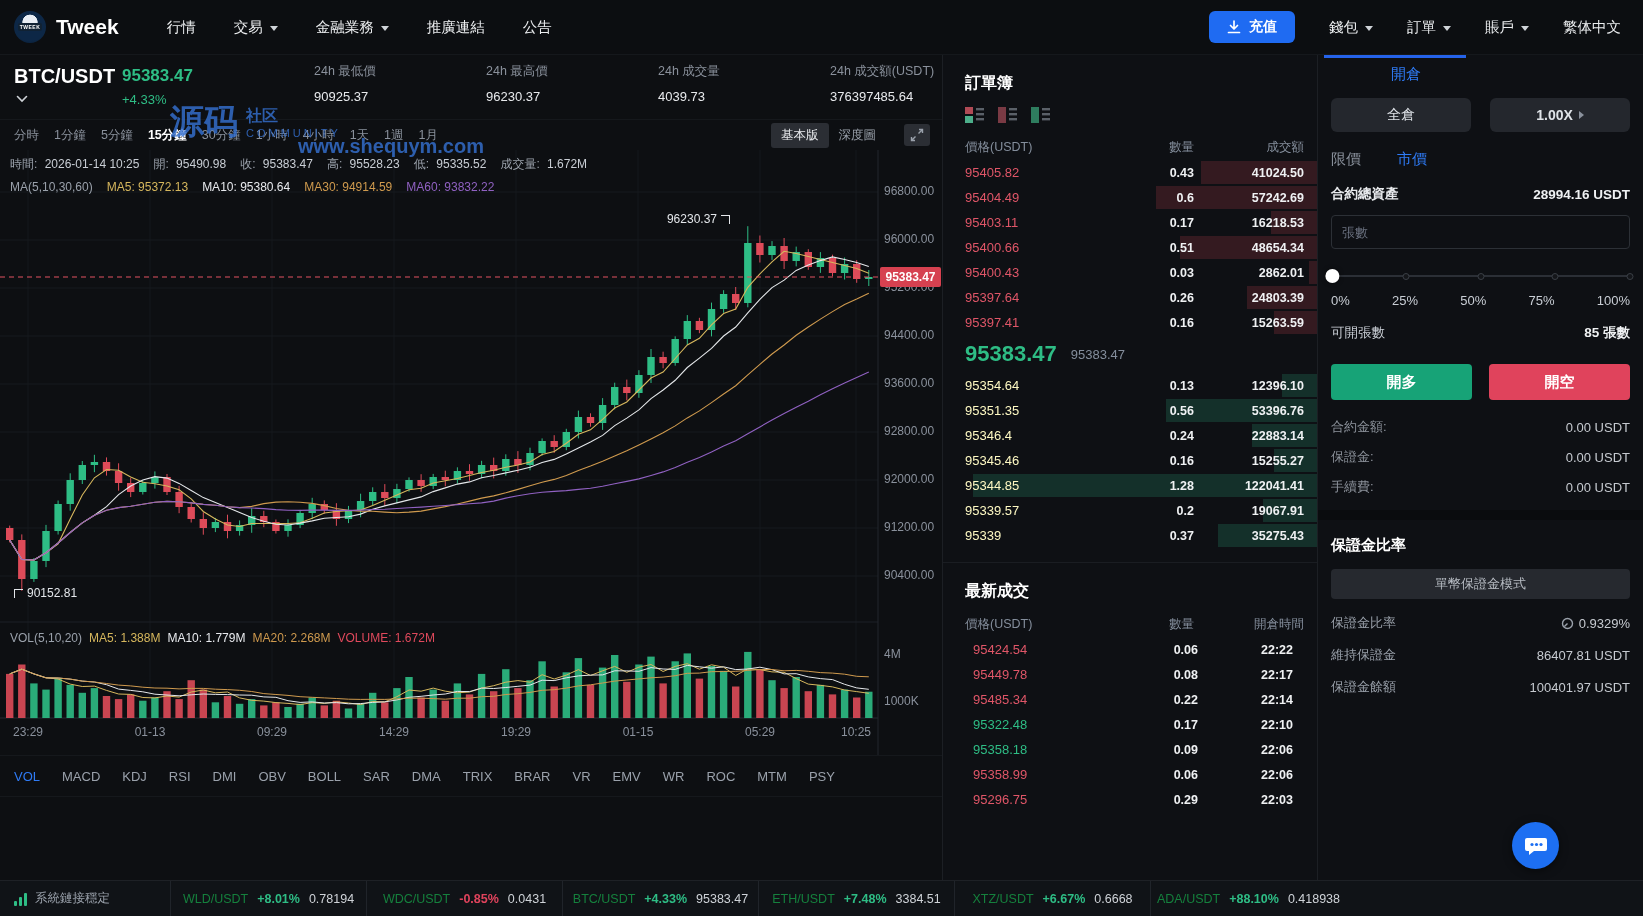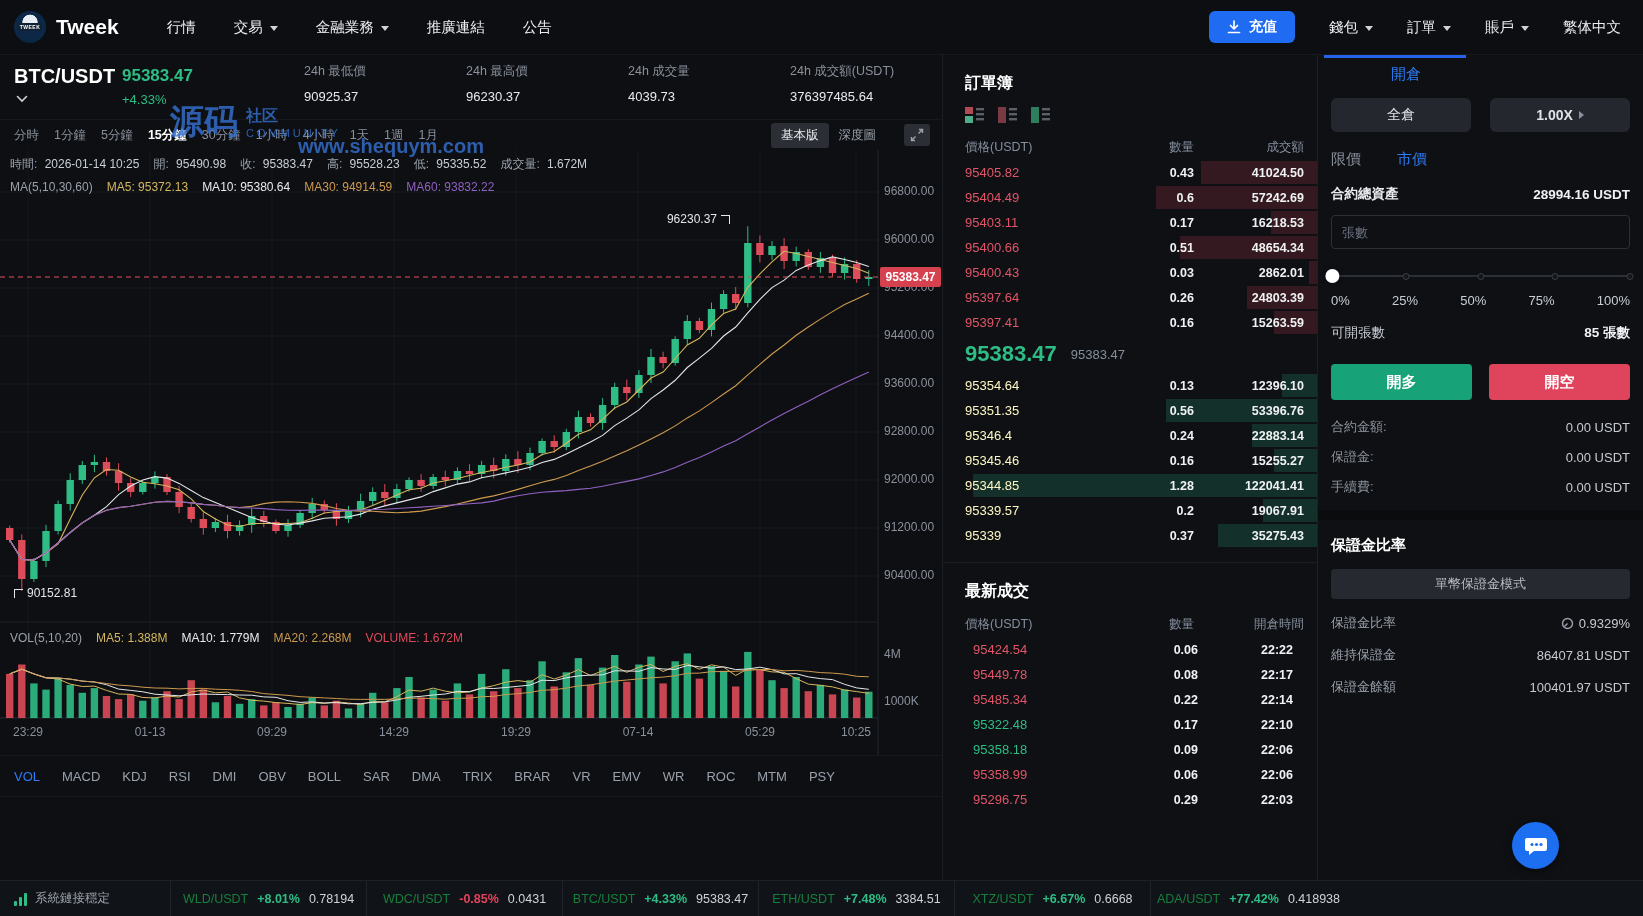--- a/index.html
+++ b/index.html
@@ -26,40 +26,40 @@
   .chart-col { position:relative; width:943px; background:#0d0f12; border-right:1px solid #1c1f24; }
   .book-col  { position:relative; width:375px; background:#0e1014; border-right:1px solid #1c1f24; }
   .trade-col { position:relative; width:325px; background:#0e1014; padding:0 13px; }
   
   .ticker-row { position:relative; height:65px; border-bottom:1px solid #15181c; }
   .pair { position:absolute; left:14px; top:10px; font-size:20px; font-weight:bold; color:#fff; cursor:pointer; }
   .pair-chevron { position:absolute; left:16px; top:40px; cursor:pointer; }
   .last-price { position:absolute; left:122px; top:11px; font-size:17px; font-weight:bold; color:#2ebd85; }
   .pct-change { position:absolute; left:122px; top:37px; font-size:13px; color:#2ebd85; }
   .ticker-stats { position:absolute; left:304px; top:8px; display:flex; }
-  .tstat { width:162px; }
+  .tstat { width:162px;margin-left:10px; }
   .tstat .lb { color:#8a919c; font-size:12.5px; }
   .tstat .vl { color:#e8eaed; font-size:13px; margin-top:9px; }
   
   .toolbar-row { position:relative; height:30px; display:flex; align-items:center; }
   .timeframes { display:flex; align-items:center; gap:15px; padding-left:14px; }
   .tf { color:#8a919c; font-size:12.5px; cursor:pointer; white-space:nowrap; }
   .tf.active { color:#fff; font-weight:bold; }
   .mode-group { margin-left:auto; display:flex; align-items:center; margin-right:12px; }
   .mode-btn { font-size:12.5px; color:#9aa1ab; padding:4px 10px; cursor:pointer; border-radius:3px; }
   .mode-btn.active { background:#2b2e34; color:#e8eaed; }
   .expand-btn { margin-left:6px; width:26px; height:22px; background:#2b2e34; border-radius:3px; display:flex; align-items:center; justify-content:center; cursor:pointer; }
   
   .chart-area { position:relative; height:605px; cursor:crosshair; }
   .ohlc-row { position:absolute; left:10px; top:6px; display:flex; gap:14px; z-index:4; }
   .ohlc-row .it { font-size:12px; color:#c9ced5; }
   .ohlc-row .it b { color:#9aa1ab; font-weight:normal; margin-right:4px; }
   .ma-legend, .vol-legend { position:absolute; left:10px; display:flex; gap:14px; z-index:4; }
   .ma-legend { top:30px; }
-  .vol-legend { top:481px; }
+  .vol-legend { top:481px;gap:7px; }
   .lg { font-size:12px; }
   .y-axis-label { position:absolute; left:884px; width:56px; color:#8a919c; font-size:12px; }
   .x-axis-label { position:absolute; top:575px; width:60px; text-align:center; color:#8a919c; font-size:12px; }
   .price-tag { position:absolute; left:880px; top:117px; width:61px; height:20px; background:#d64150; color:#fff; font-size:12px; font-weight:bold; display:flex; align-items:center; justify-content:center; border-radius:2px; z-index:5; }
   .hi-anno { position:absolute; left:600px; top:62px; width:130px; text-align:right; color:#e3e6ea; font-size:12px; z-index:4; }
   .hi-anno .elbow { display:inline-block; width:9px; height:9px; border-top:1.5px solid #e3e6ea; border-right:1.5px solid #e3e6ea; margin-left:4px; vertical-align:middle; }
   .lo-anno { position:absolute; left:14px; top:436px; color:#e3e6ea; font-size:12px; z-index:4; }
   .lo-anno .elbow { display:inline-block; width:9px; height:9px; border-top:1.5px solid #e3e6ea; border-left:1.5px solid #e3e6ea; margin-right:4px; vertical-align:middle; }
   .watermark { position:absolute; left:170px; top:-46px; z-index:6; color:#3572d4; opacity:.8; pointer-events:none; }
   .wm1 { display:flex; align-items:flex-start; gap:8px; }
@@ -535,21 +535,21 @@
             <div class="y-axis-label" style="top: 418px;">90400.00</div>
             <div class="y-axis-label" style="top: 497px;">4M</div>
             <div class="y-axis-label" style="top: 544px;">1000K</div>
           </div>
         <div id="x-axis">
             <div class="x-axis-label" style="left: -2px;">23:29</div>
             <div class="x-axis-label" style="left: 120px;">01-13</div>
             <div class="x-axis-label" style="left: 242px;">09:29</div>
             <div class="x-axis-label" style="left: 364px;">14:29</div>
             <div class="x-axis-label" style="left: 486px;">19:29</div>
-            <div class="x-axis-label" style="left: 608px;">07-14</div>
+            <div class="x-axis-label" style="left: 608px;">01-15</div>
             <div class="x-axis-label" style="left: 730px;">05:29</div>
             <div class="x-axis-label" style="left: 826px;">10:25</div>
           </div>
         <div class="price-tag" style="top: 116.992px;">95383.47</div>
         <div class="hi-anno"><span>96230.37</span><span class="elbow"></span></div>
         <div class="lo-anno"><span class="elbow"></span><span>90152.81</span></div>
         <div class="watermark">
           <div class="wm1">
               <span class="wm-big">源码</span>
             <span class="wm-col">
@@ -865,21 +865,21 @@
           <span class="st-chg up">+7.48%</span>
           <span class="st-price">3384.51</span>
         </div>
         <div class="st-seg">
           <span class="st-pair">XTZ/USDT</span>
           <span class="st-chg up">+6.67%</span>
           <span class="st-price">0.6668</span>
         </div>
         <div class="st-seg">
           <span class="st-pair">ADA/USDT</span>
-          <span class="st-chg up">+77.42%</span>
+          <span class="st-chg up">+88.10%</span>
           <span class="st-price">0.418938</span>
         </div>
       </div>
   </footer>
 
   <div class="chat-fab">
     <svg width="26" height="26" viewBox="0 0 26 26">
       <path d="M4 5 h18 a2 2 0 0 1 2 2 v9 a2 2 0 0 1 -2 2 h-11 l-5 4 v-4 h-2 a2 2 0 0 1 -2 -2 v-9 a2 2 0 0 1 2 -2 z" fill="#fff"></path>
       <circle cx="9" cy="11.5" r="1.6" fill="#1d6ff2"></circle>
         <circle cx="13.5" cy="11.5" r="1.6" fill="#1d6ff2"></circle>

